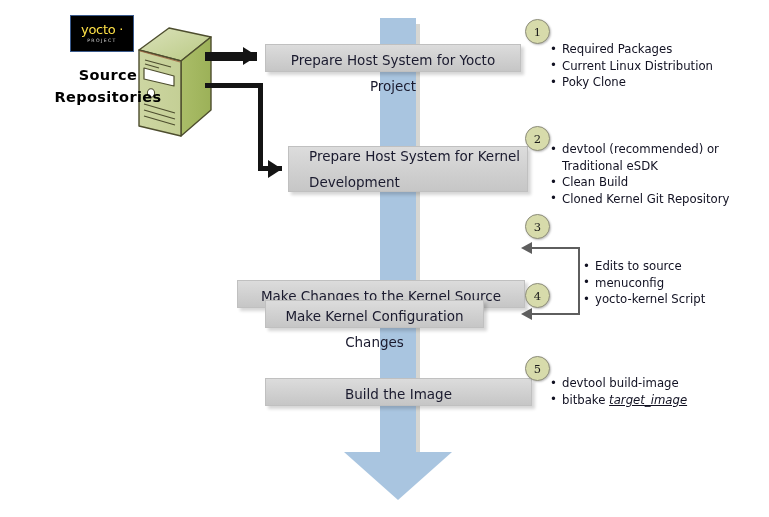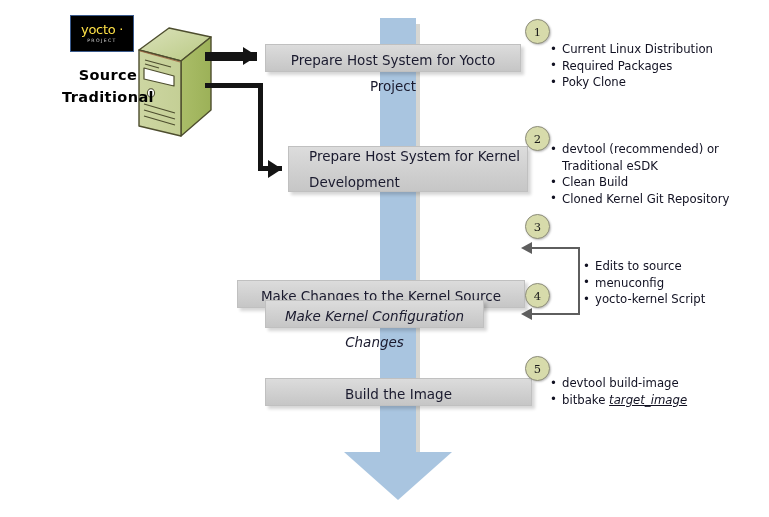--- a/index.html
+++ b/index.html
@@ -215,40 +215,40 @@
       <ellipse cx="18" cy="69" rx="3.6" ry="4.2" fill="#ffffff" stroke="#4d4d2e" stroke-width="1.1"></ellipse>
 
       <path d="M11,80 L42,89" stroke="#4d4d2e" stroke-width="1.1" fill="none"></path>
       <path d="M11,86 L42,95" stroke="#4d4d2e" stroke-width="1.1" fill="none"></path>
       <path d="M11,92 L42,101" stroke="#4d4d2e" stroke-width="1.1" fill="none"></path>
     </svg>
   </div>
 
   <div class="src-label" style="left:28px; top:64px; width:112px;">
     <div>Source</div>
-    <div>Traditional</div>
+    <div>Repositories</div>
   </div>
 
   <div class="blk" style="left:205px; top:52px; width:52px; height:9px;"></div>
   <div class="blk-head" style="left:243px; top:47px;"></div>
 
   <div class="blk" style="left:205px; top:83px; width:58px; height:5px;"></div>
   <div class="blk" style="left:258px; top:83px; width:5px; height:87px;"></div>
   <div class="blk" style="left:258px; top:166px; width:24px; height:5px;"></div>
   <div class="blk-head" style="left:268px; top:160px;"></div>
 
   <div class="pbox" style="left:265px; top:44px; width:256px; height:28px;">
     <span>Prepare Host System for Yocto Project</span>
   </div>
   <div class="step-circle" style="left:525px; top:19px;">
     <span>1</span>
   </div>
   <div class="bullets" style="left:550px; top:41px;">
+    <div class="bline">Required Packages</div>
     <div class="bline">Current Linux Distribution</div>
-    <div class="bline">Required Packages</div>
     <div class="bline">Poky Clone</div>
   </div>
 
   <div class="pbox" style="left:288px; top:146px; width:240px; height:46px; flex-direction:column;padding-left:20px;">
     <span>Prepare Host System for Kernel</span>
     <span>Development</span>
   </div>
   <div class="step-circle" style="left:525px; top:126px;">
     <span>2</span>
   </div>
@@ -259,21 +259,21 @@
     <div class="bline">Cloned Kernel Git Repository</div>
   </div>
 
   <div class="pbox" style="left:237px; top:235px; width:288px; height:28px;margin-top:45px;">
     <span>Make Changes to the Kernel Source Files</span>
   </div>
   <div class="step-circle" style="left:525px; top:214px;">
     <span>3</span>
   </div>
 
-  <div class="pbox" style="left:265px; top:300px; width:219px; height:28px;font-style:italic;">
+  <div class="pbox" style="left:265px; top:300px; width:219px; height:28px;">
     <span>Make Kernel Configuration Changes</span>
   </div>
   <div class="step-circle" style="left:525px; top:283px;">
     <span>4</span>
   </div>
 
   <div class="gry" style="left:527px; top:247px; width:53px; height:1.5px;"></div>
   <div class="gry-head" style="left:521px; top:242px;"></div>
   <div class="gry" style="left:578px; top:247px; width:1.5px; height:67px;"></div>
   <div class="gry" style="left:527px; top:313px; width:53px; height:1.5px;"></div>

